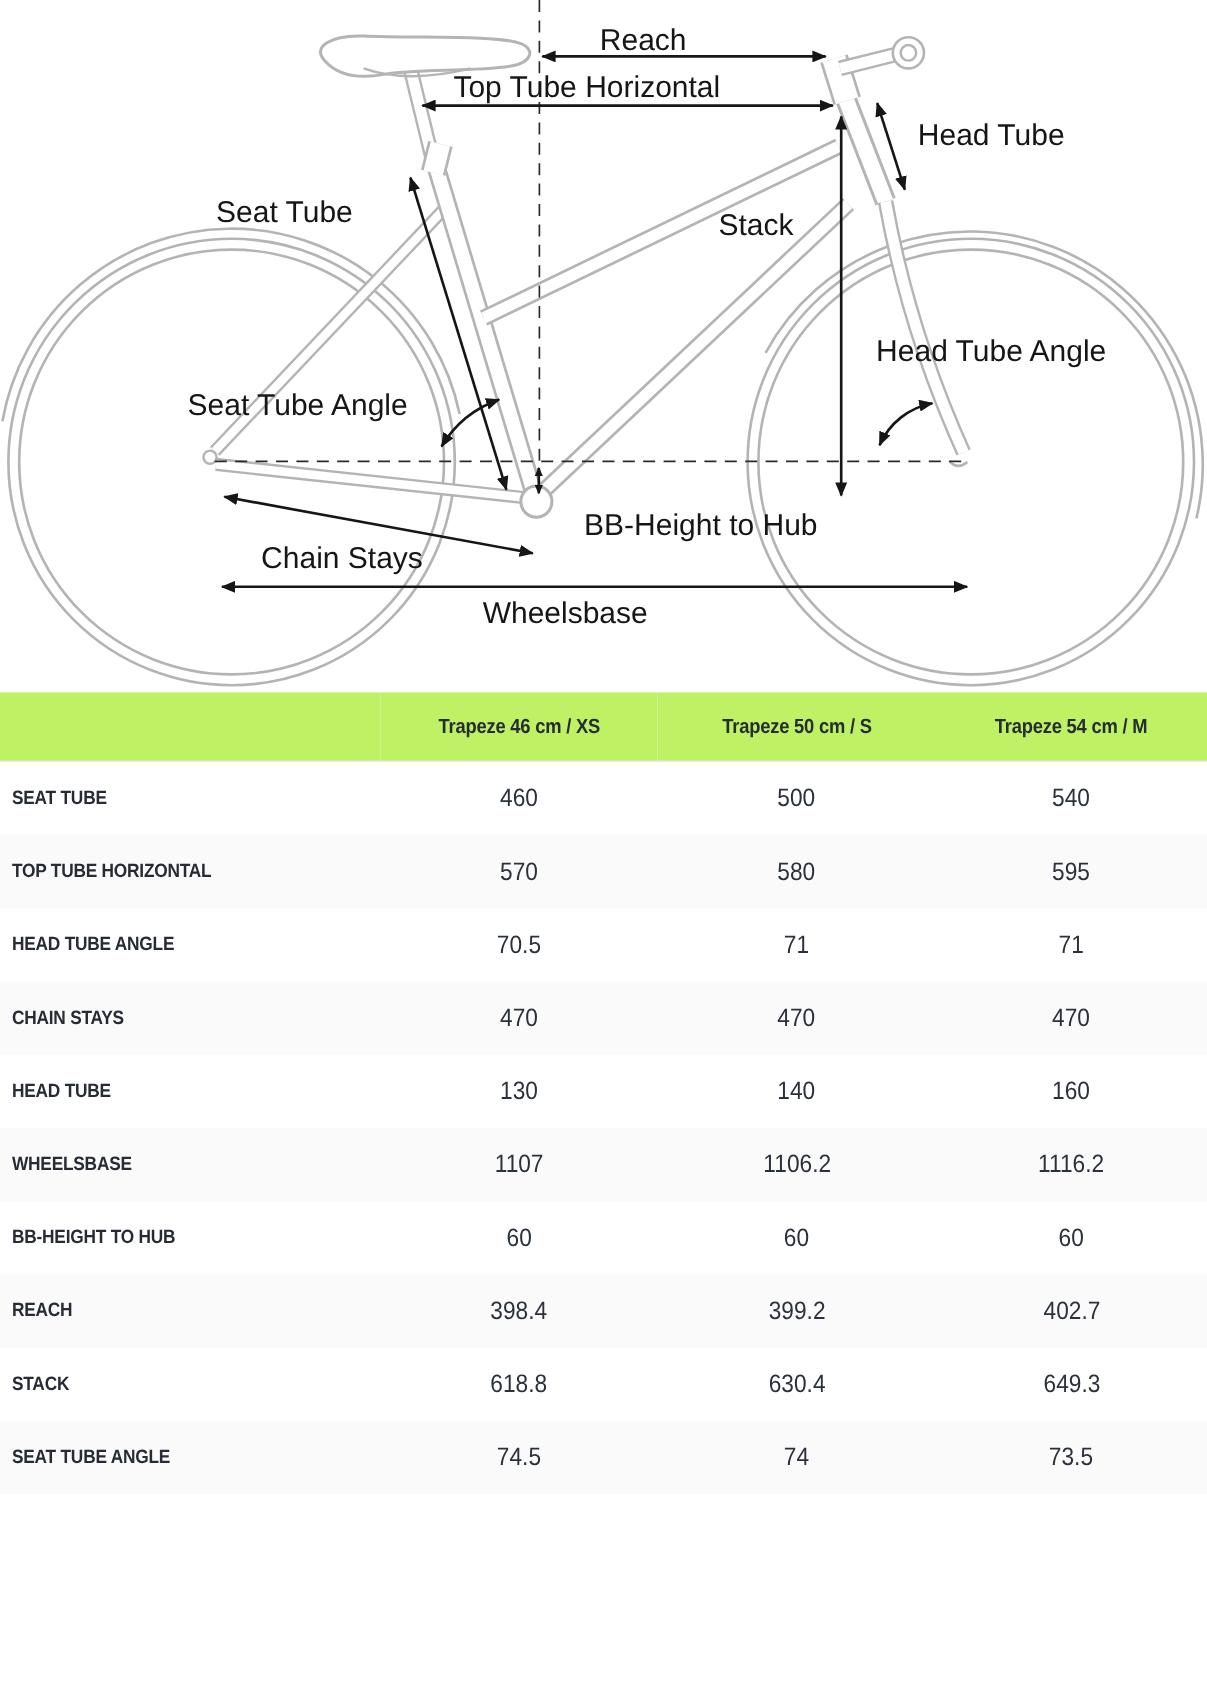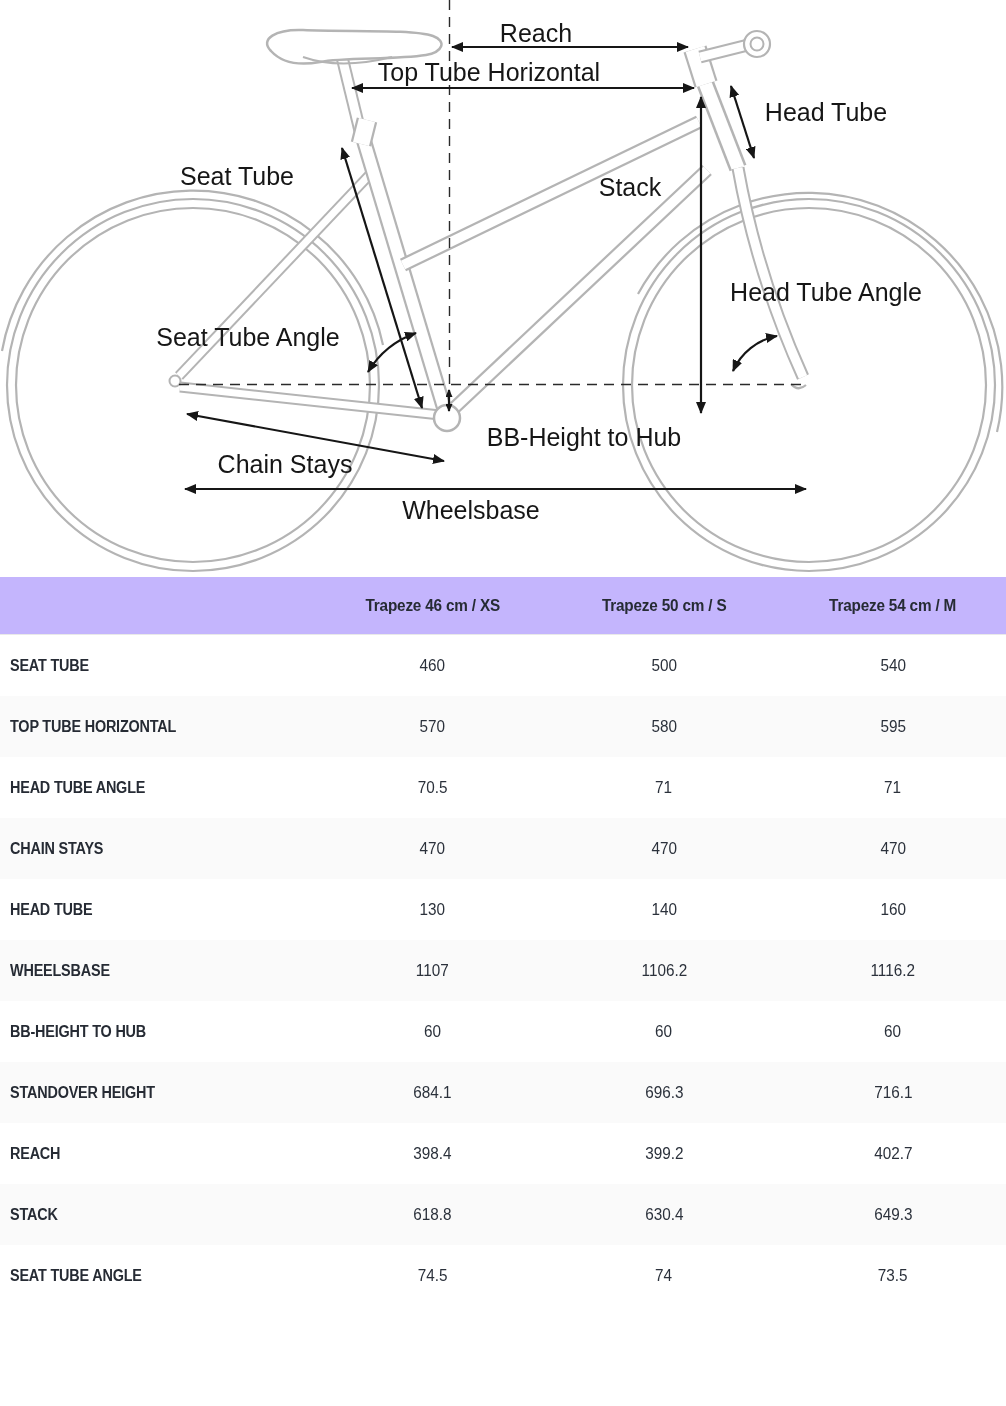--- a/index.html
+++ b/index.html
@@ -2,23 +2,23 @@
 <html><head>
 <meta charset="utf-8">
 <style>
   html,body{margin:0;padding:0;background:#ffffff;width:1006px;height:1406px;overflow:hidden;
     font-family:"Liberation Sans","DejaVu Sans",sans-serif;}
   .diagram-wrap{width:1006px;height:577px;}
   svg text{font-family:"Liberation Sans","DejaVu Sans",sans-serif;font-size:25px;fill:#161616;}
   table.geo{width:1006px;border-collapse:collapse;table-layout:fixed;}
   table.geo col.c0{width:31.5%;} table.geo col.c1{width:23%;}
   table.geo col.c2{width:23%;} table.geo col.c3{width:22.5%;}
-  table.geo thead th{height:57px;background:#c4b5fd;border-bottom:1px solid #e9e9e9;
+  table.geo thead th{height:57px;background:#bef264;border-bottom:1px solid #e9e9e9;
     font-size:17px;font-weight:bold;color:#262b34;text-align:center;padding:0;letter-spacing:-0.2px;}
-  table.geo tbody td{height:61px;padding:0;font-size:17px;color:#2b313b;text-align:center;vertical-align:middle;}
+  table.geo tbody td{height:61px;padding:0;font-size:21px;color:#2b313b;text-align:center;vertical-align:middle;}
   table.geo tbody td.lbl{text-align:left;padding-left:10px;font-weight:bold;font-size:16px;color:#262b34;letter-spacing:-0.2px;}
   table.geo tbody tr:nth-child(even){background:#fafafa;}
   .cnd{display:inline-block;transform:scaleX(.9);transform-origin:center center;}
   td.lbl .cnd{transform-origin:left center;}
 </style>
 </head>
 <body>
 
 <div class="diagram-wrap">
 <svg viewBox="0 0 1006 577" width="1006" height="577">
@@ -170,26 +170,20 @@
       <td><span class="cnd">1106.2</span></td>
       <td><span class="cnd">1116.2</span></td>
     </tr>
     <tr>
       <td class="lbl"><span class="cnd">BB-HEIGHT TO HUB</span></td>
       <td><span class="cnd">60</span></td>
       <td><span class="cnd">60</span></td>
       <td><span class="cnd">60</span></td>
     </tr>
     <tr>
-      <td class="lbl"><span class="cnd">STANDOVER HEIGHT</span></td>
-      <td><span class="cnd">684.1</span></td>
-      <td><span class="cnd">696.3</span></td>
-      <td><span class="cnd">716.1</span></td>
-    </tr>
-    <tr>
       <td class="lbl"><span class="cnd">REACH</span></td>
       <td><span class="cnd">398.4</span></td>
       <td><span class="cnd">399.2</span></td>
       <td><span class="cnd">402.7</span></td>
     </tr>
     <tr>
       <td class="lbl"><span class="cnd">STACK</span></td>
       <td><span class="cnd">618.8</span></td>
       <td><span class="cnd">630.4</span></td>
       <td><span class="cnd">649.3</span></td>

